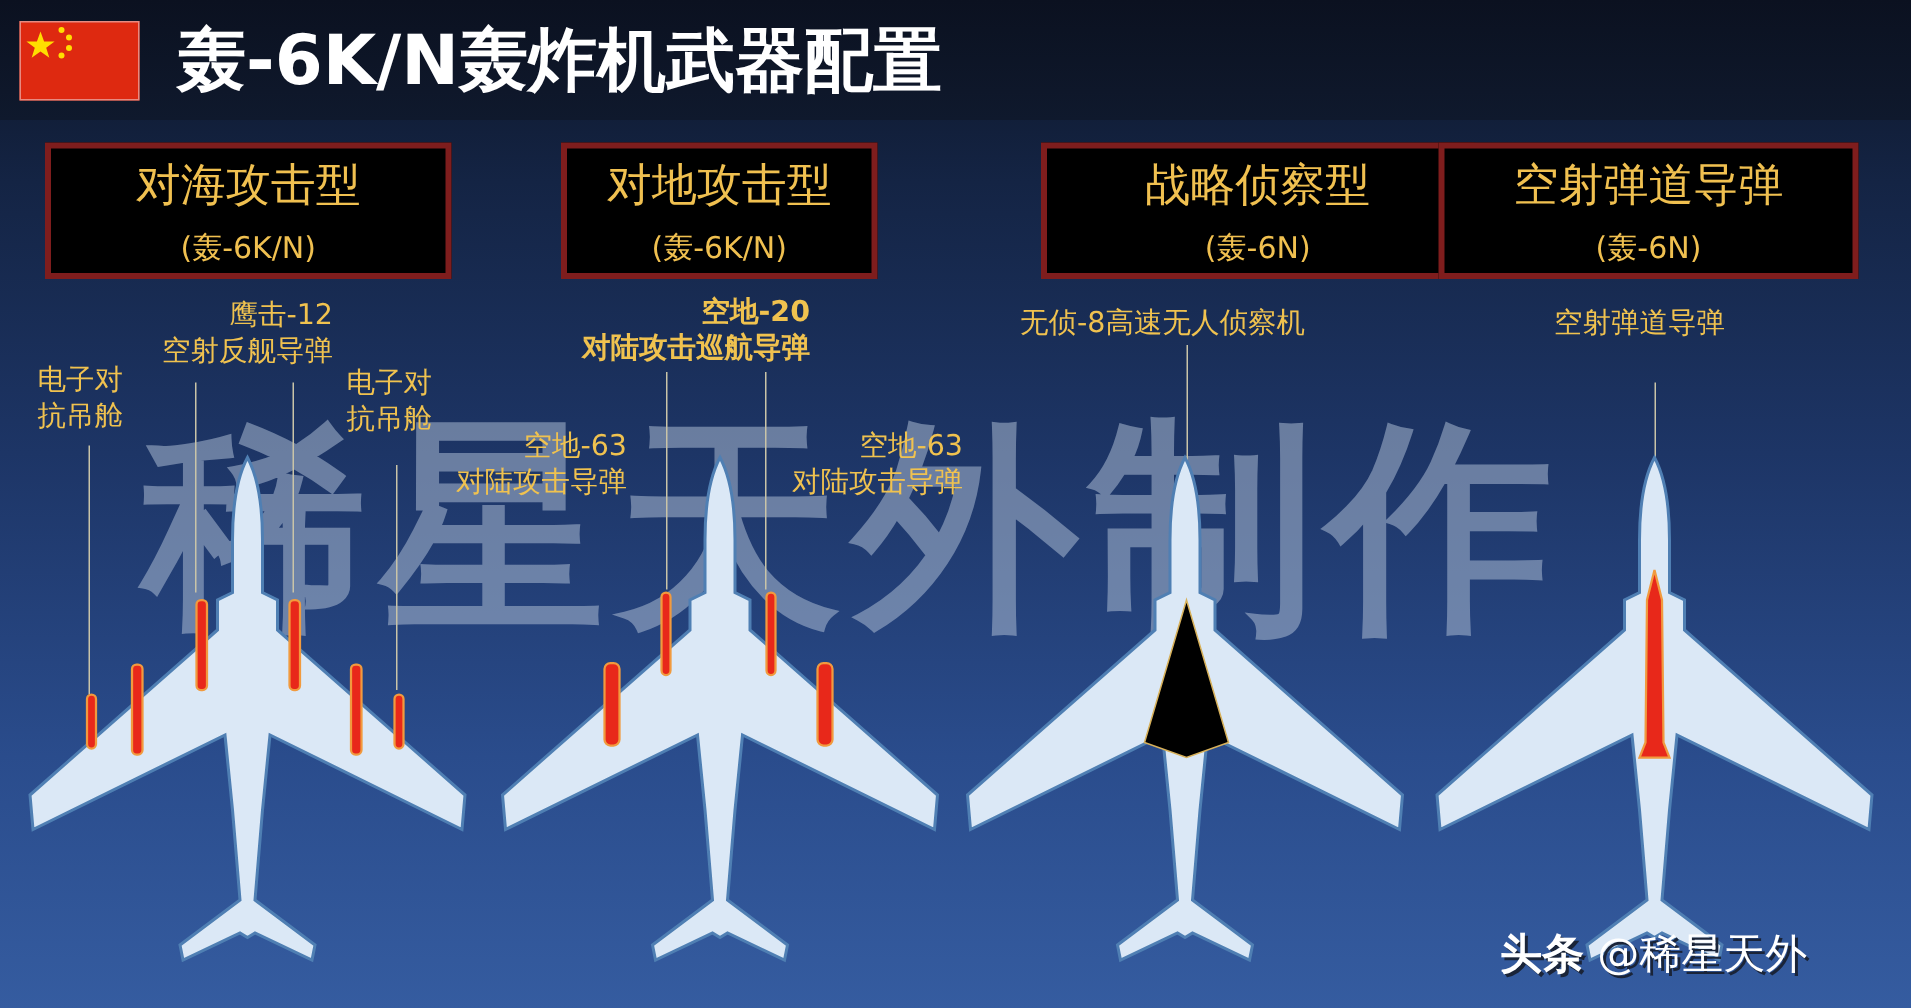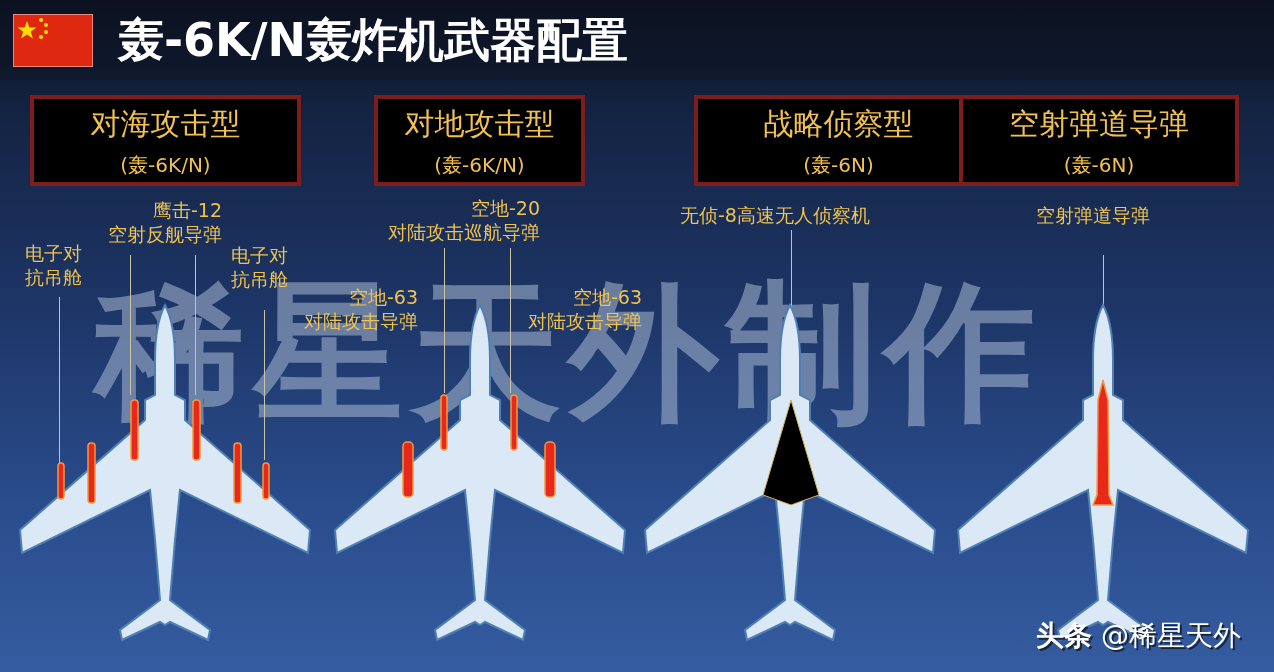--- a/index.html
+++ b/index.html
@@ -23,21 +23,21 @@
   .card .l2 { font-size:20px; line-height:40px; }
 
   .label { position:absolute; color:#f0c24f; font-size:19px; line-height:24px; text-align:right; white-space:nowrap; }
 
   .watermark { position:absolute; left:95px; top:262px; font-size:150px; color:rgba(170,185,210,0.55);
     letter-spacing:8px; white-space:nowrap; line-height:180px; font-weight:bold; }
 
   .plane { position:absolute; top:300px; }
   .leader { position:absolute; background:#c9c4a8; width:1px; }
 
-  .credit { position:absolute; left:1036px; top:617px; font-size:28px; color:#ffffff; white-space:nowrap;
+  .credit { position:absolute; left:1000px; top:617px; font-size:28px; color:#ffffff; white-space:nowrap;
     text-shadow: 2px 2px 0 #1a2438; }
   .credit b { font-weight:bold; }
 </style>
 </head>
 <body>
 
 <div class="header">
   <div class="flag">
     <svg width="78" height="51" viewBox="0 0 78 51">
       <polygon points="13,6 15.4,12.6 22.4,12.6 16.8,16.8 18.9,23.5 13,19.4 7.1,23.5 9.2,16.8 3.6,12.6 10.6,12.6" fill="#ffde00"></polygon>
@@ -75,21 +75,21 @@
 </div>
 <div class="label" style="left:25px;top:241px;">
   <div>电子对</div>
   <div>抗吊舱</div>
 </div>
 <div class="label" style="left:231px;top:243px;">
   <div>电子对</div>
   <div>抗吊舱</div>
 </div>
 
-<div class="label" style="left:388px;top:196px;">
+<div class="label" style="left:388px;top:196px;font-weight:bold;">
   <div>空地-20</div>
   <div>对陆攻击巡航导弹</div>
 </div>
 <div class="label" style="left:304px;top:285px;">
   <div>空地-63</div>
   <div>对陆攻击导弹</div>
 </div>
 <div class="label" style="left:528px;top:285px;">
   <div>空地-63</div>
   <div>对陆攻击导弹</div>

